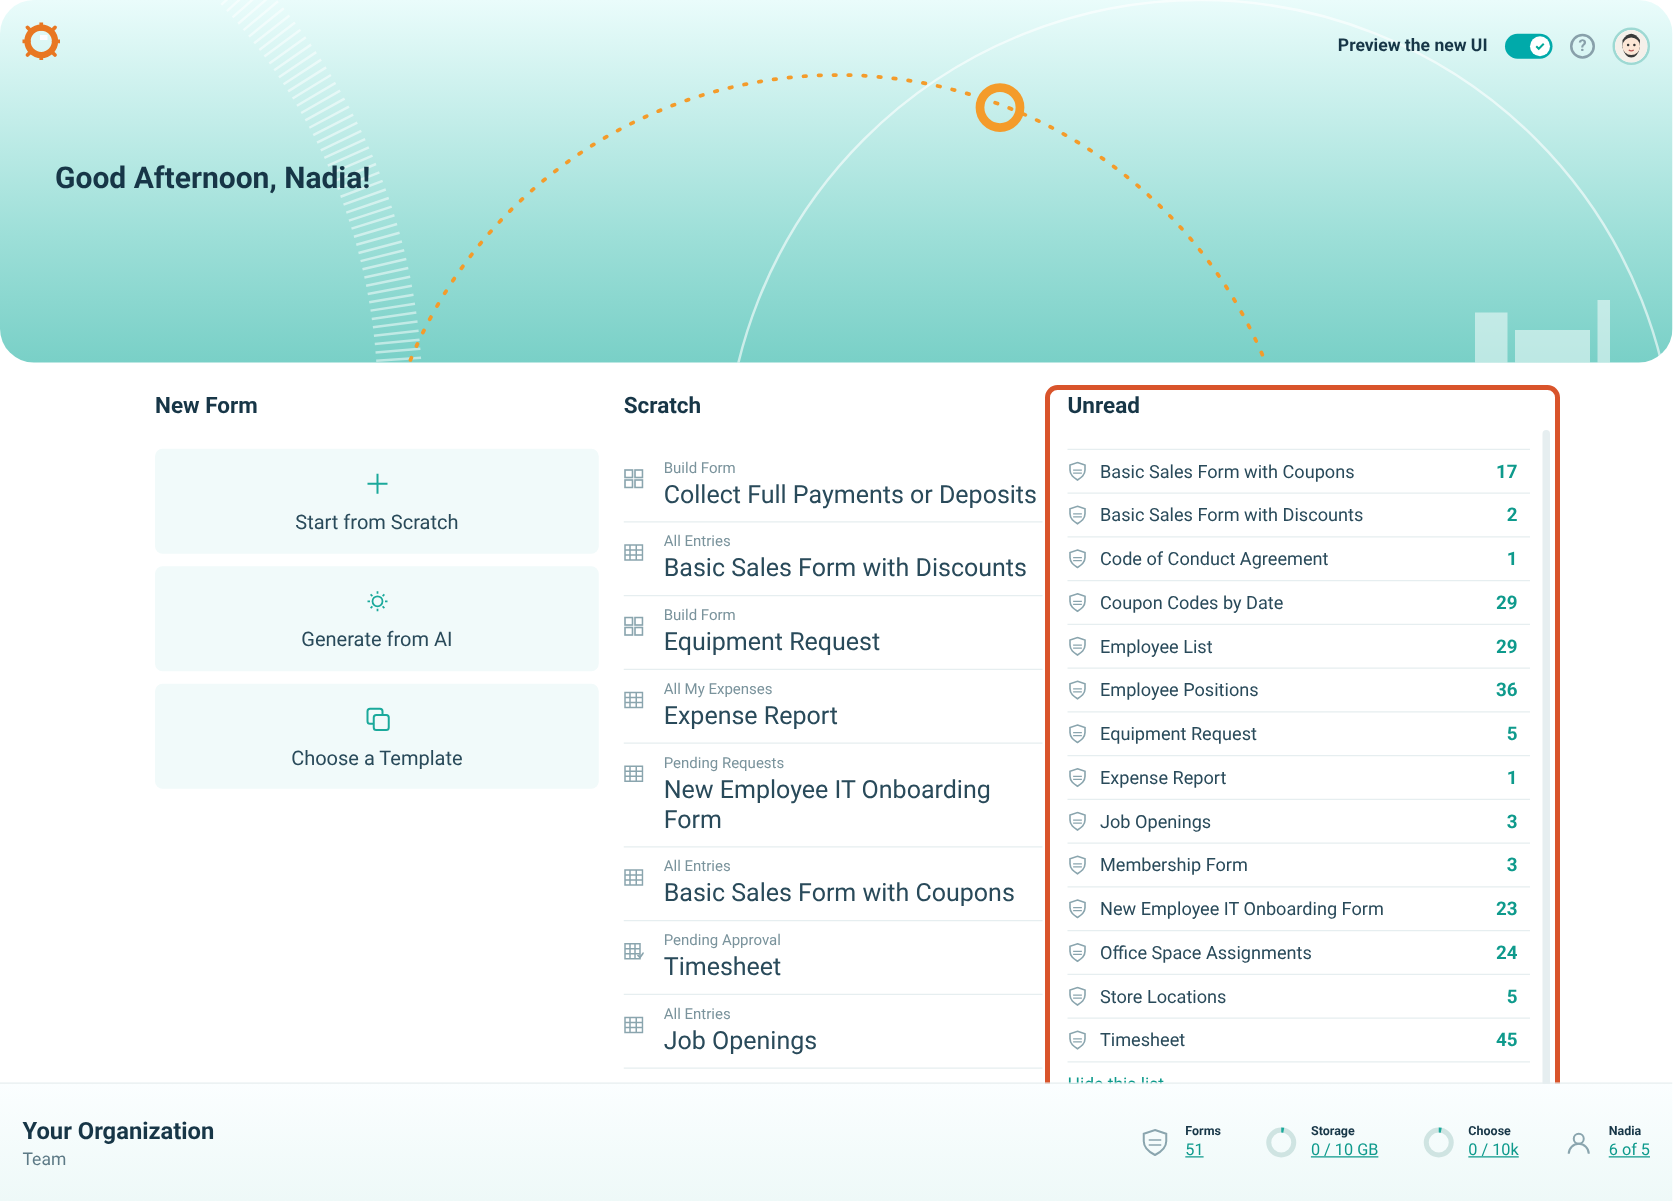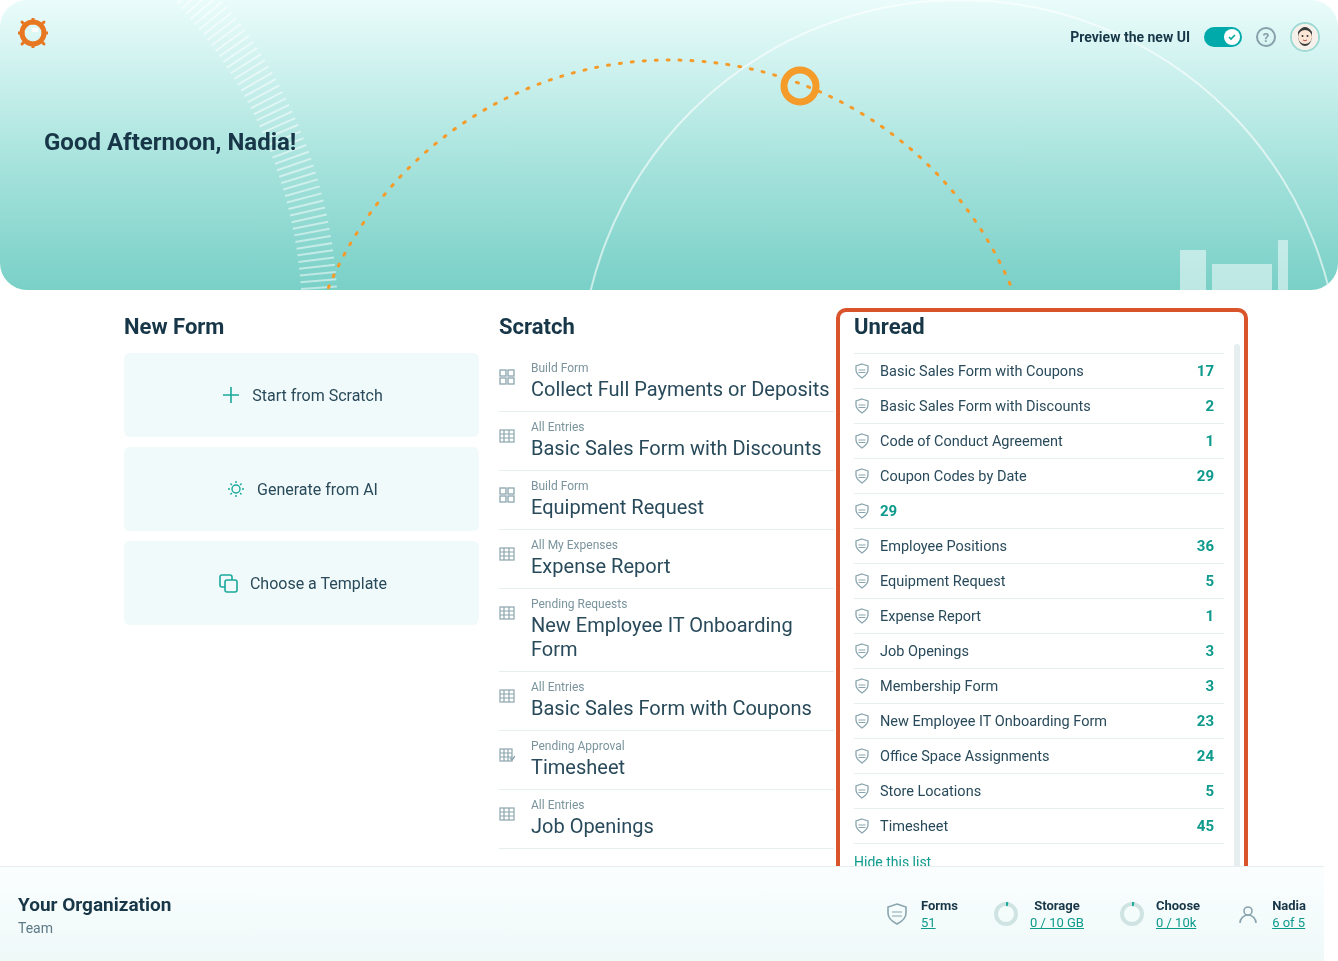--- a/index.html
+++ b/index.html
@@ -13,24 +13,24 @@
 .logo { position: absolute; top: 18px; left: 18px; }
 .topbar { position: absolute; top: 22px; right: 18px; display: flex; align-items: center; gap: 14px; }
 .toggle { width: 38px; height: 20px; border-radius: 10px; background: #0aa; position: relative; }
 .toggle-knob { position: absolute; right: 2px; top: 2px; width: 16px; height: 16px; border-radius: 50%; background: #fff; display:flex; align-items:center; justify-content:center; }
 .help-icon { width: 20px; height: 20px; border: 2px solid #88a0aa; border-radius: 50%; display:flex; align-items:center; justify-content:center; font-size: 13px; color:#88a0aa; font-weight:700; }
 .avatar { width: 30px; height: 30px; border-radius: 50%; border: 2px solid #9ed9d3; overflow:hidden; display:flex; align-items:center; justify-content:center; background:#fff; }
 
 .main { position: absolute; top: 290px; left: 0; right: 0; bottom: 95px; display: flex; justify-content: center; }
 .cols { display: grid; grid-template-columns: 355px 335px 370px; gap: 20px; width: 1090px; padding-top: 24px; }
 
-h2.sec-title { font-size: 22px; font-weight: 700; color: #173647; margin-bottom: 14px; }
-
-
-.nf-card { background: #f1fafa; border-radius: 6px; height: 84px; margin-bottom: 10px; display:flex; align-items:center; justify-content:center; gap:10px; cursor: pointer; }
+h2.sec-title { font-size: 18px; font-weight: 700; color: #173647; margin-bottom: 24px; }
+
+
+.nf-card { background: #f1fafa; border-radius: 6px; height: 84px; margin-bottom: 10px; display:flex; flex-direction:column; align-items:center; justify-content:center; gap:10px; cursor: pointer; }
 .nf-card .lbl { font-size: 16px; color:#294a5a; }
 .nf-icon { color:#1aa99b; }
 
 
 .recent-list { }
 .recent-item { border-bottom: 1px solid #e6eef0; padding: 8px 0 10px 0; display:flex; gap:14px; align-items:flex-start; cursor:pointer; }
 .recent-icon { width:18px; flex:0 0 18px; color:#8aa5ae; margin-top:8px; }
 .recent-meta .ctx { font-size: 12px; color:#7a939c; }
 .recent-meta .name { font-size: 20px; color:#294a5a; margin-top:2px; }
 
@@ -40,26 +40,26 @@
 .unread-list { }
 .unread-item { border-bottom: 1px solid #e6eef0; display:flex; align-items:center; padding: 8px 10px 8px 0; gap:10px; cursor:pointer; }
 .unread-item:first-of-type { border-top: 1px solid #e6eef0; }
 .unread-item .shield { color:#8aa5ae; flex:0 0 16px; }
 .unread-item .uname { flex:1; font-size:14.5px; color:#294a5a; }
 .unread-item .ucount { font-weight:700; color:#0e9a8c; font-size:15px; }
 .hide-link { color:#0e9a8c; text-decoration: underline; font-size:14px; display:inline-block; margin-top:10px; cursor:pointer; }
 .scroll-strip { position:absolute; top:30px; bottom:-24px; right:-16px; width:6px; background:#e6eef0; border-radius:3px; }
 
 
-.footer { position:absolute; bottom:0; left:0; right:14px; height: 95px; border-top:1px solid #e6eef0; background: linear-gradient(180deg, #fbfeff 0%, #eef9f8 100%); display:flex; align-items:center; padding: 0 18px 0 18px; justify-content:space-between;gap:44px; }
+.footer { position:absolute; bottom:0; left:0; right:0; height: 95px; border-top:1px solid #e6eef0; background: linear-gradient(180deg, #fbfeff 0%, #eef9f8 100%); display:flex; align-items:center; padding: 0 18px 0 18px; justify-content:space-between;gap:44px; }
 .org-left .org-name { font-size:19px; font-weight:700; color:#173647; }
 .org-left .org-team { font-size:14px; color:#5d7a86; margin-top:4px; }
 .stats { display:flex; gap:34px; }
 .stat { display:flex; align-items:center; gap:10px; }
-.stat-body .slabel { font-size:13px; font-weight:700; color:#173647;text-align:center; }
+.stat-body .slabel { font-size:10px; font-weight:700; color:#173647; }
 .stat-body .svalue { font-size:13px; color:#0e9a8c; text-decoration:underline; margin-top:2px; }
 .stat-icon { width:28px; height:28px; display:flex; align-items:center; justify-content:center; }
 
 svg { display:block; }
 </style>
 </head>
 <body>
 
 <div class="hero">
   <svg class="hero-rings" width="1338" height="290">
@@ -307,20 +307,21 @@
             <span class="uname">Coupon Codes by Date</span>
             <span class="ucount">29</span>
           </div>
           <div class="unread-item">
             <span class="shield">
               <svg width="16" height="16" viewBox="0 0 16 16" fill="none" stroke="#8aa5ae" stroke-width="1.3">
                 <path d="M8 1 l6 2 v4 c0 4 -3 6 -6 8 c-3 -2 -6 -4 -6 -8 v-4 Z"></path>
                 <path d="M4.5 7 h7 M4.5 9.5 h7" stroke-width="1"></path>
               </svg>
             </span>
+            <span class="uname">Employee List</span>
             <span class="ucount">29</span>
           </div>
           <div class="unread-item">
             <span class="shield">
               <svg width="16" height="16" viewBox="0 0 16 16" fill="none" stroke="#8aa5ae" stroke-width="1.3">
                 <path d="M8 1 l6 2 v4 c0 4 -3 6 -6 8 c-3 -2 -6 -4 -6 -8 v-4 Z"></path>
                 <path d="M4.5 7 h7 M4.5 9.5 h7" stroke-width="1"></path>
               </svg>
             </span>
             <span class="uname">Employee Positions</span>

